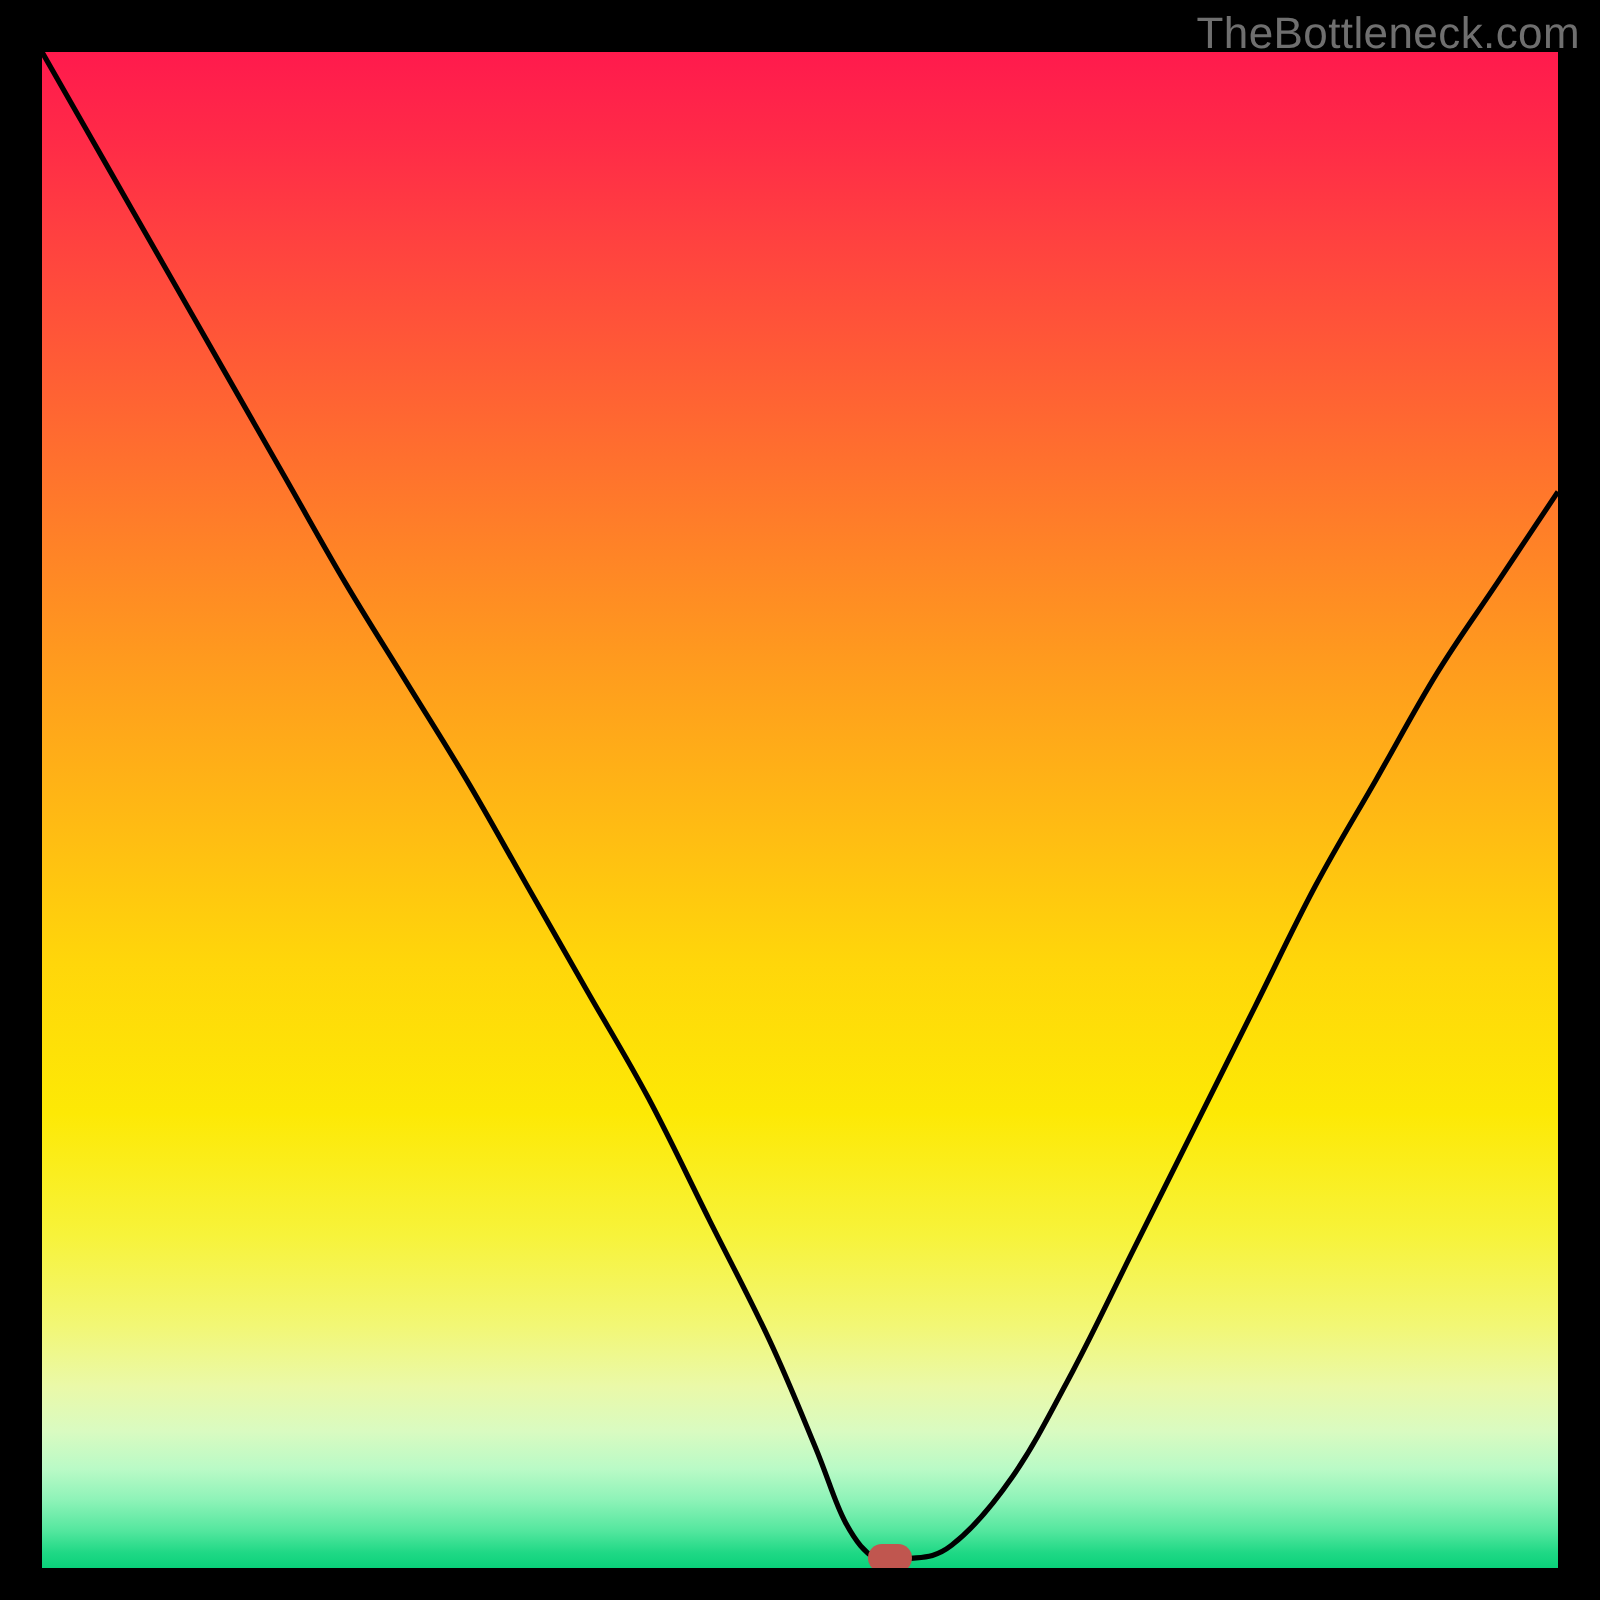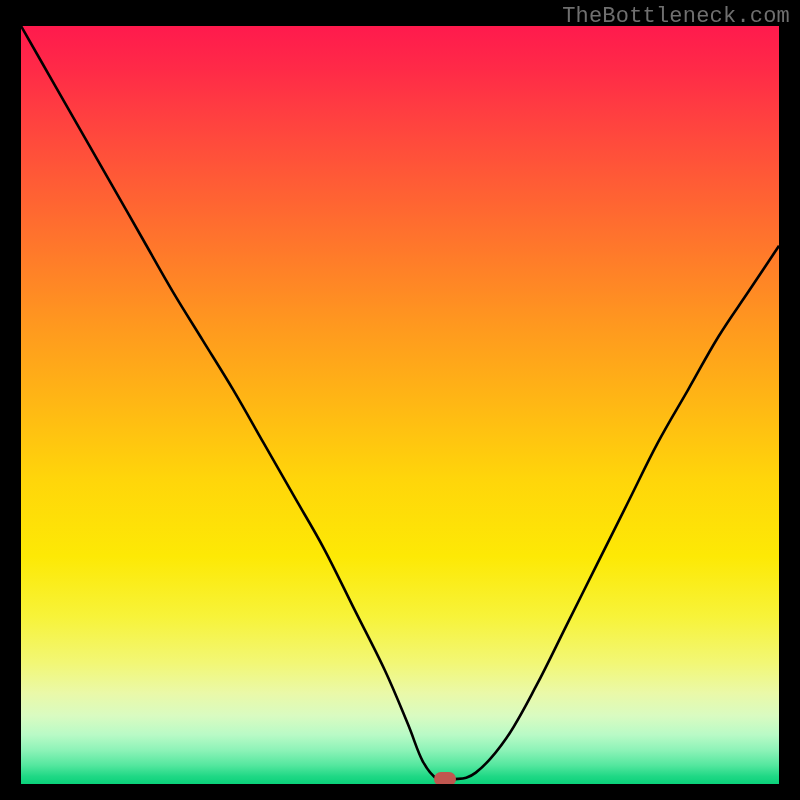--- a/index.html
+++ b/index.html
@@ -9,21 +9,20 @@
     height: 800px;
     background: #000;
     overflow: hidden;
     font-family: Arial, Helvetica, sans-serif;
   }
   .frame {
     position: relative;
     width: 800px;
     height: 616px;
     background: #000;
-    font-family: Liberation Mono, monospace;
   }
   .watermark {
     position: absolute;
     top: 4px;
     right: 10px;
     color: #6f6f6f;
     font-size: 22px;
     font-weight: 500;
     letter-spacing: 0.2px;
     z-index: 20;

